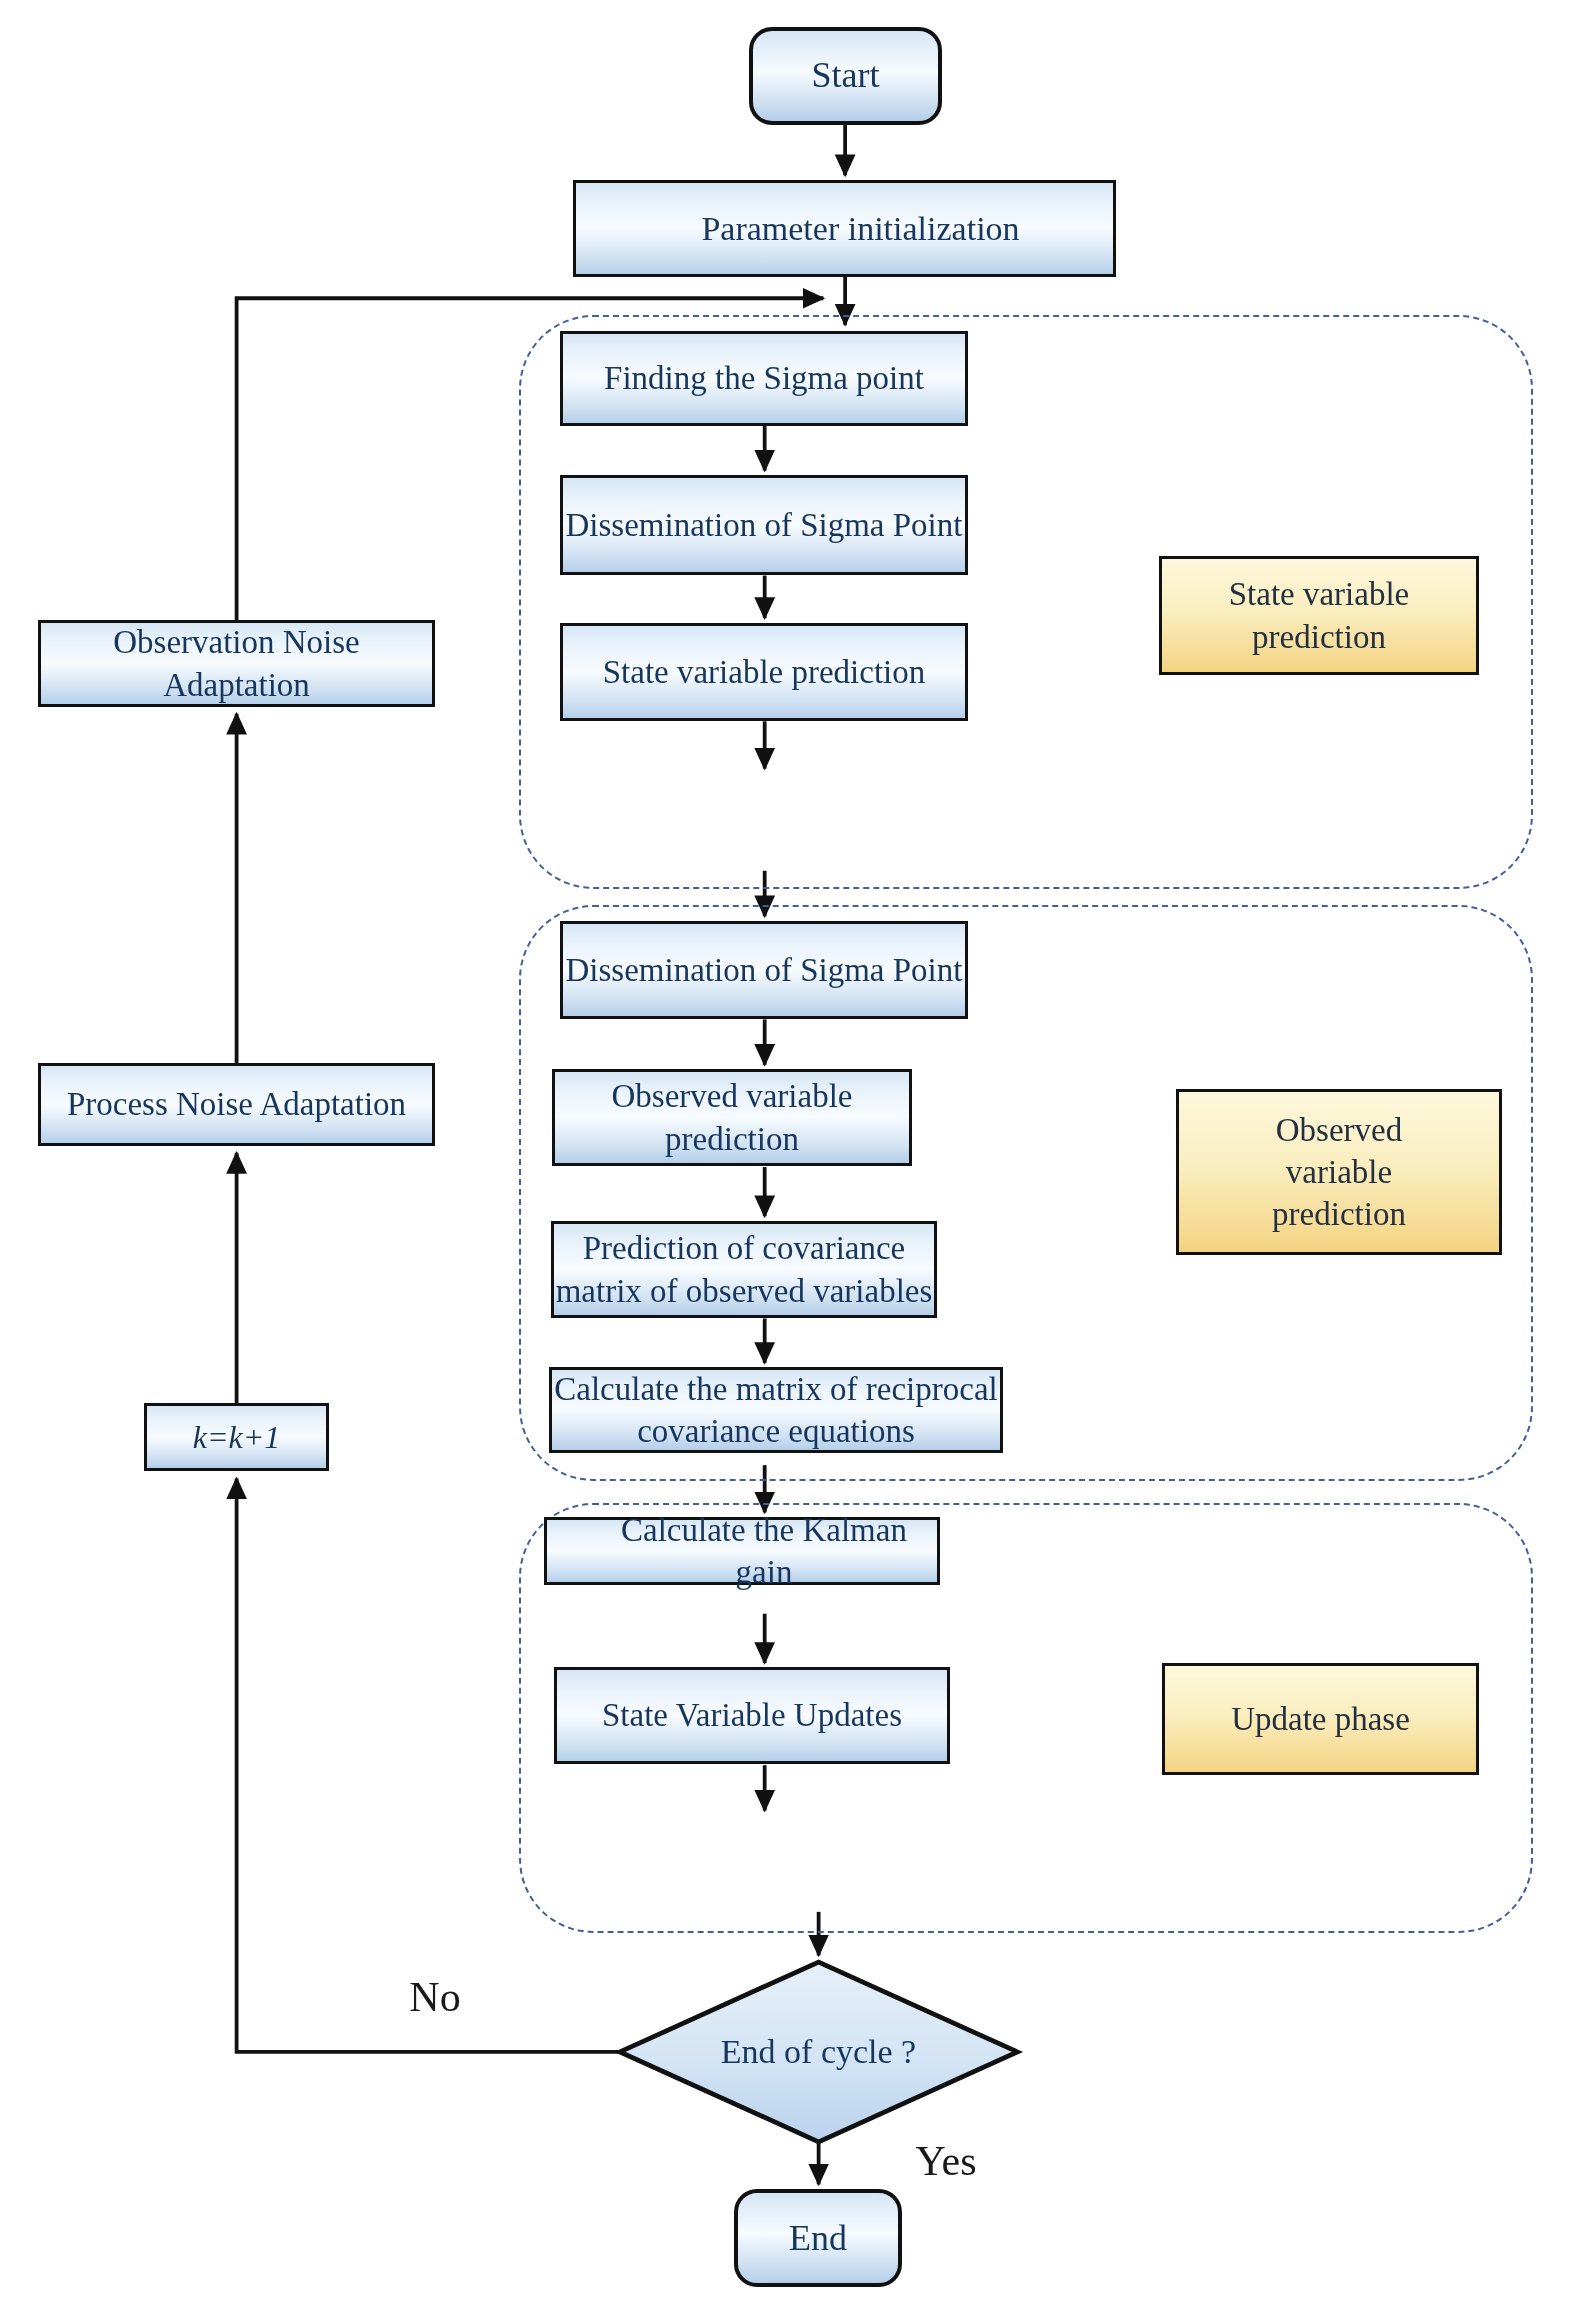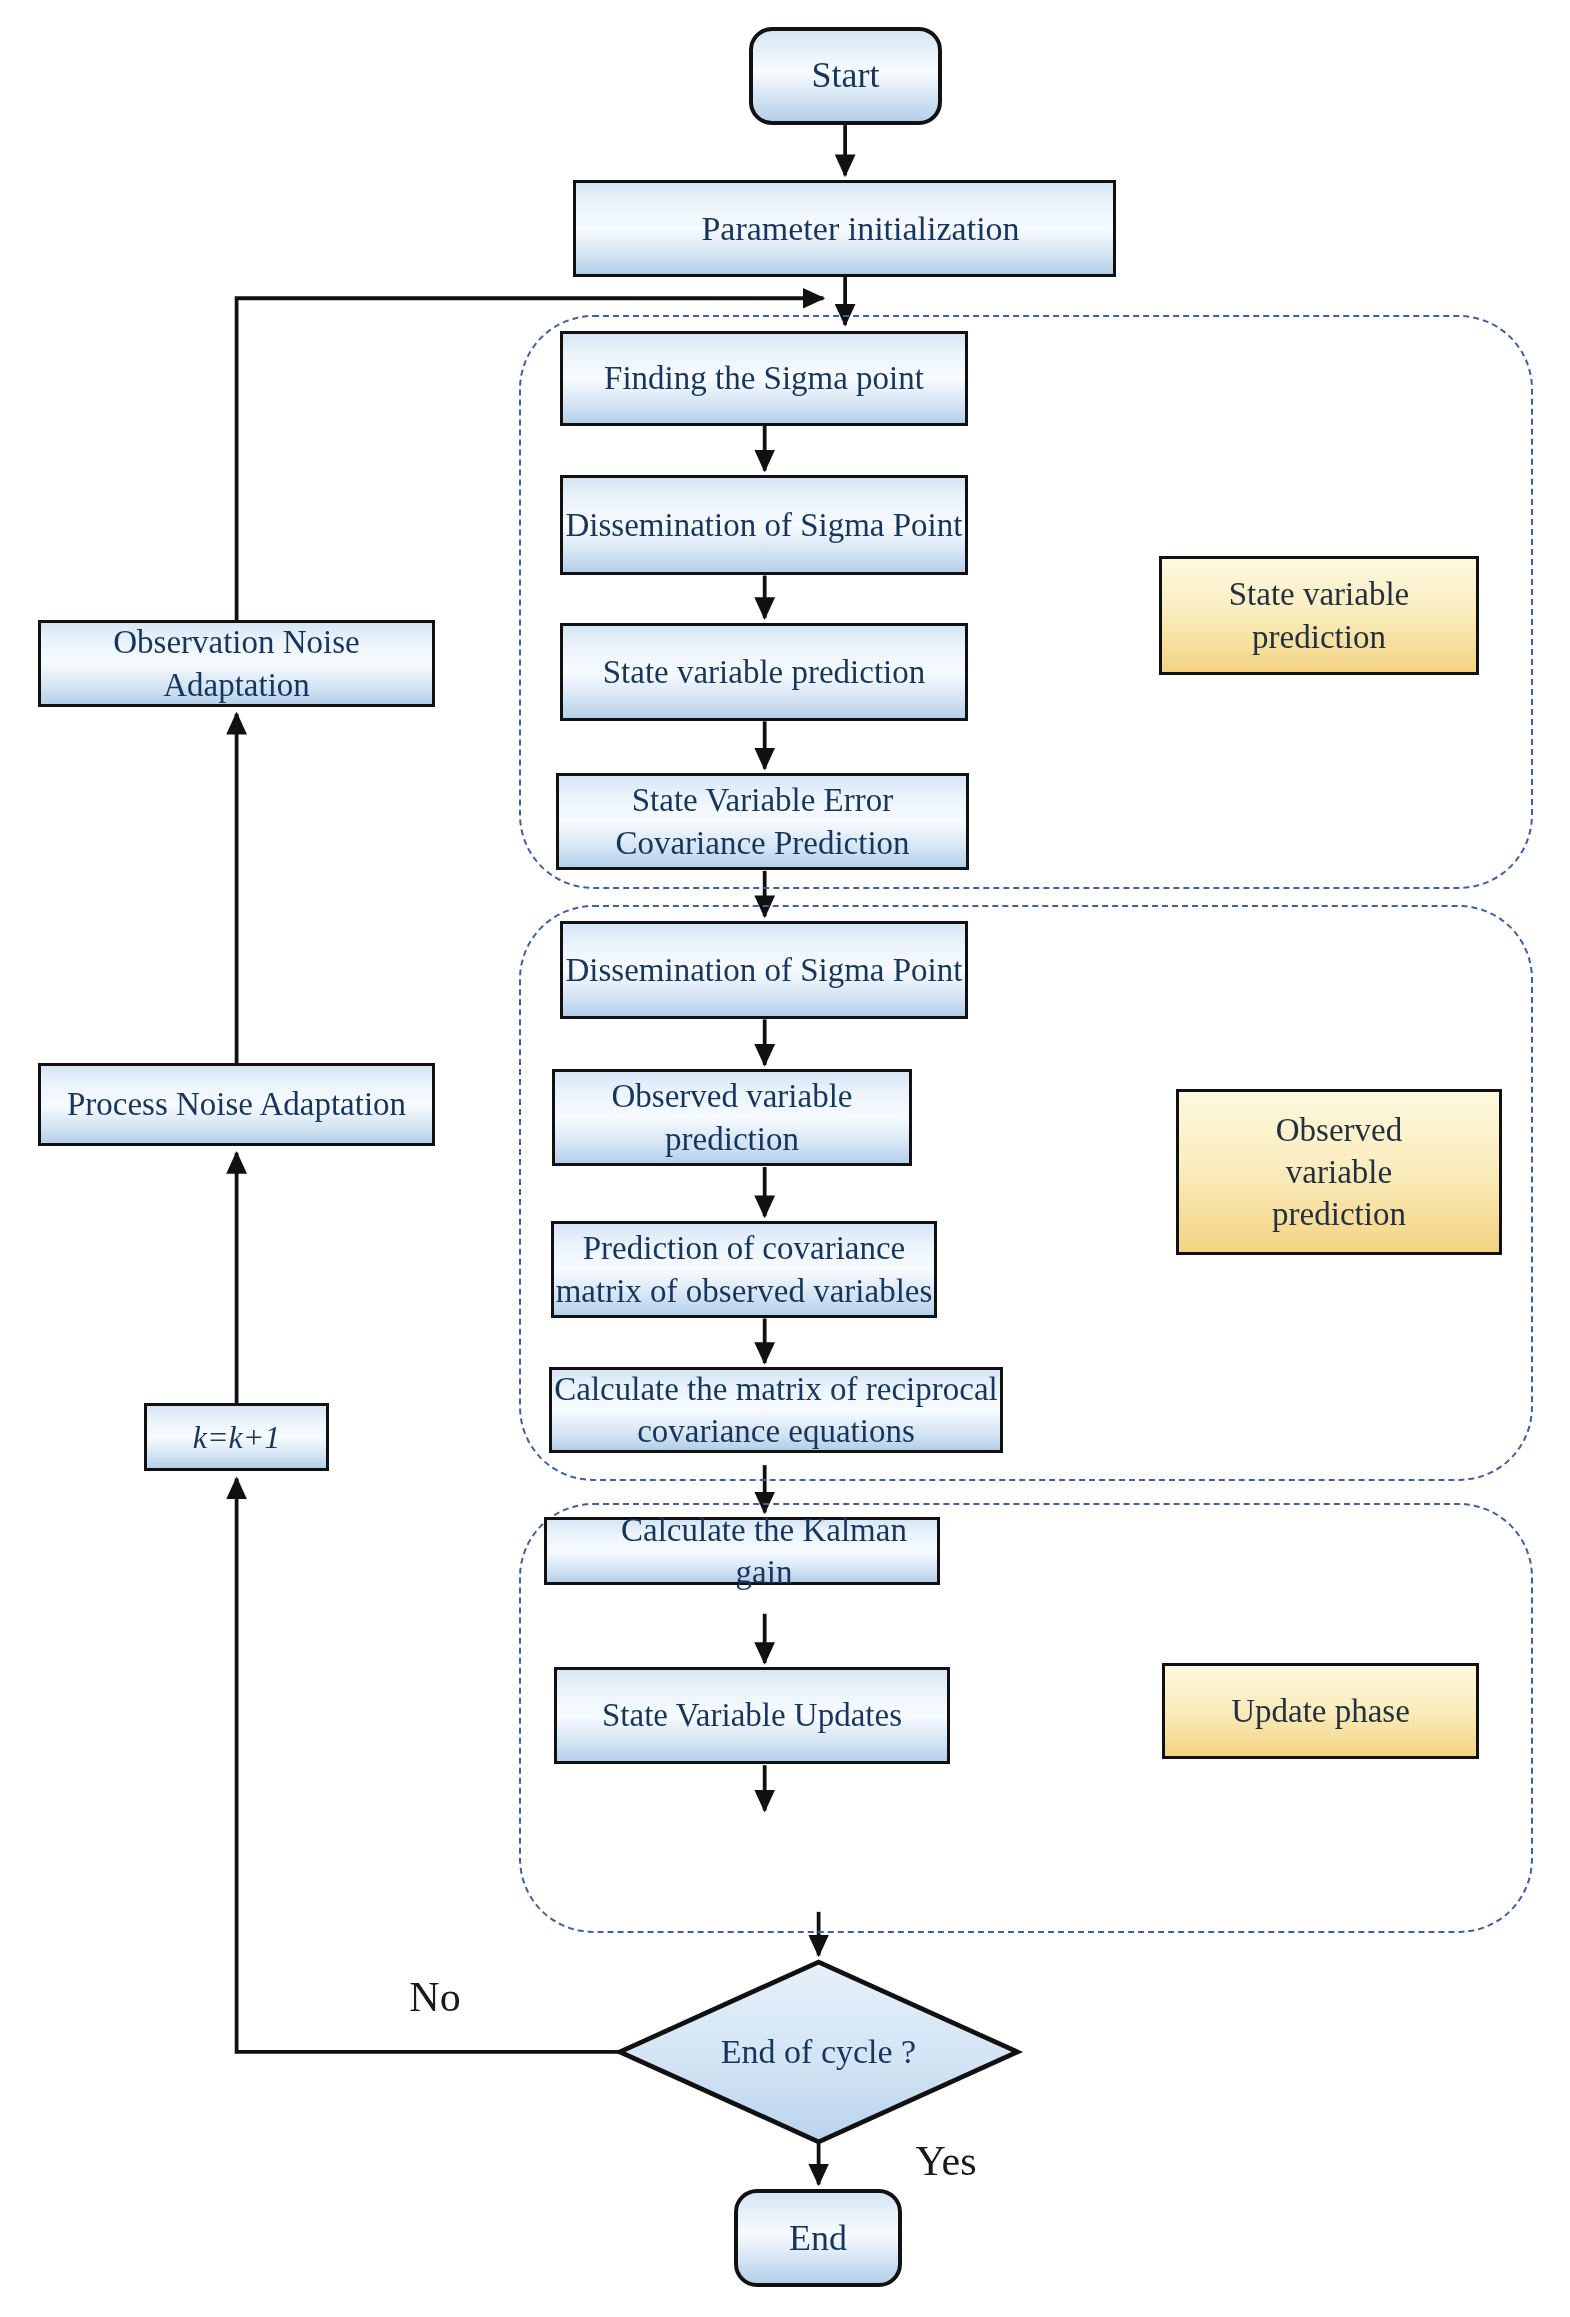--- a/index.html
+++ b/index.html
@@ -89,33 +89,32 @@
   <div class="phase-group" style="left:519px;top:1503px;width:1014px;height:430px;"></div>
 
   <div class="box terminal" style="left:749px;top:26.5px;width:193px;height:98px;">Start</div>
   <div class="box terminal" style="left:734px;top:2189px;width:168px;height:98px;">End</div>
 
   <div class="box node-blue" style="left:573px;top:180px;width:543px;height:97px;font-size:34px;padding-left:32px;">Parameter initialization</div>
 
   <div class="box node-blue" style="left:560px;top:331px;width:408px;height:95px;">Finding the Sigma point</div>
   <div class="box node-blue" style="left:560px;top:475px;width:408px;height:100px;">Dissemination of Sigma Point</div>
   <div class="box node-blue" style="left:560px;top:623px;width:408px;height:98px;">State variable prediction</div>
-  <div class="box node-blue" style="left:556px;top:773px;width:413px;height:97px;">State Variable Error Covariance Prediction</div>
 
   <div class="box node-blue" style="left:560px;top:921px;width:408px;height:98px;">Dissemination of Sigma Point</div>
   <div class="box node-blue" style="left:552px;top:1069px;width:360px;height:97px;">Observed variable prediction</div>
   <div class="box node-blue" style="left:551px;top:1221px;width:386px;height:97px;">Prediction of covariance matrix of observed variables</div>
   <div class="box node-blue" style="left:549px;top:1367px;width:454px;height:86px;">Calculate the matrix of reciprocal covariance equations</div>
 
   <div class="box node-blue" style="left:544px;top:1517px;width:396px;height:68px;padding-left:44px;">Calculate the Kalman gain</div>
   <div class="box node-blue" style="left:554px;top:1667px;width:396px;height:97px;">State Variable Updates</div>
 
   <div class="box node-yellow" style="left:1159px;top:556px;width:320px;height:119px;">State variable prediction</div>
   <div class="box node-yellow tight" style="left:1176px;top:1089px;width:326px;height:166px;">Observed variable prediction</div>
-  <div class="box node-yellow" style="left:1162px;top:1663px;width:317px;height:96px;">Update phase</div>
+  <div class="box node-yellow" style="left:1162px;top:1663px;width:317px;height:112px;">Update phase</div>
 
   <div class="box node-blue" style="left:38px;top:620px;width:397px;height:87px;">Observation Noise Adaptation</div>
   <div class="box node-blue" style="left:38px;top:1063px;width:397px;height:83px;">Process Noise Adaptation</div>
   <div class="box node-blue" style="left:144px;top:1403px;width:185px;height:68px;font-size:32px;font-style:italic;">k=k+1</div>
 
   <div class="diamond-label" style="left:705px;top:1983px;width:227px;height:138px;">End of cycle ?</div>
   <div class="edge-label" style="left:350px;top:1973px;width:170px;">No</div>
   <div class="edge-label" style="left:880px;top:2137px;width:132px;">Yes</div>
 
 </div>

